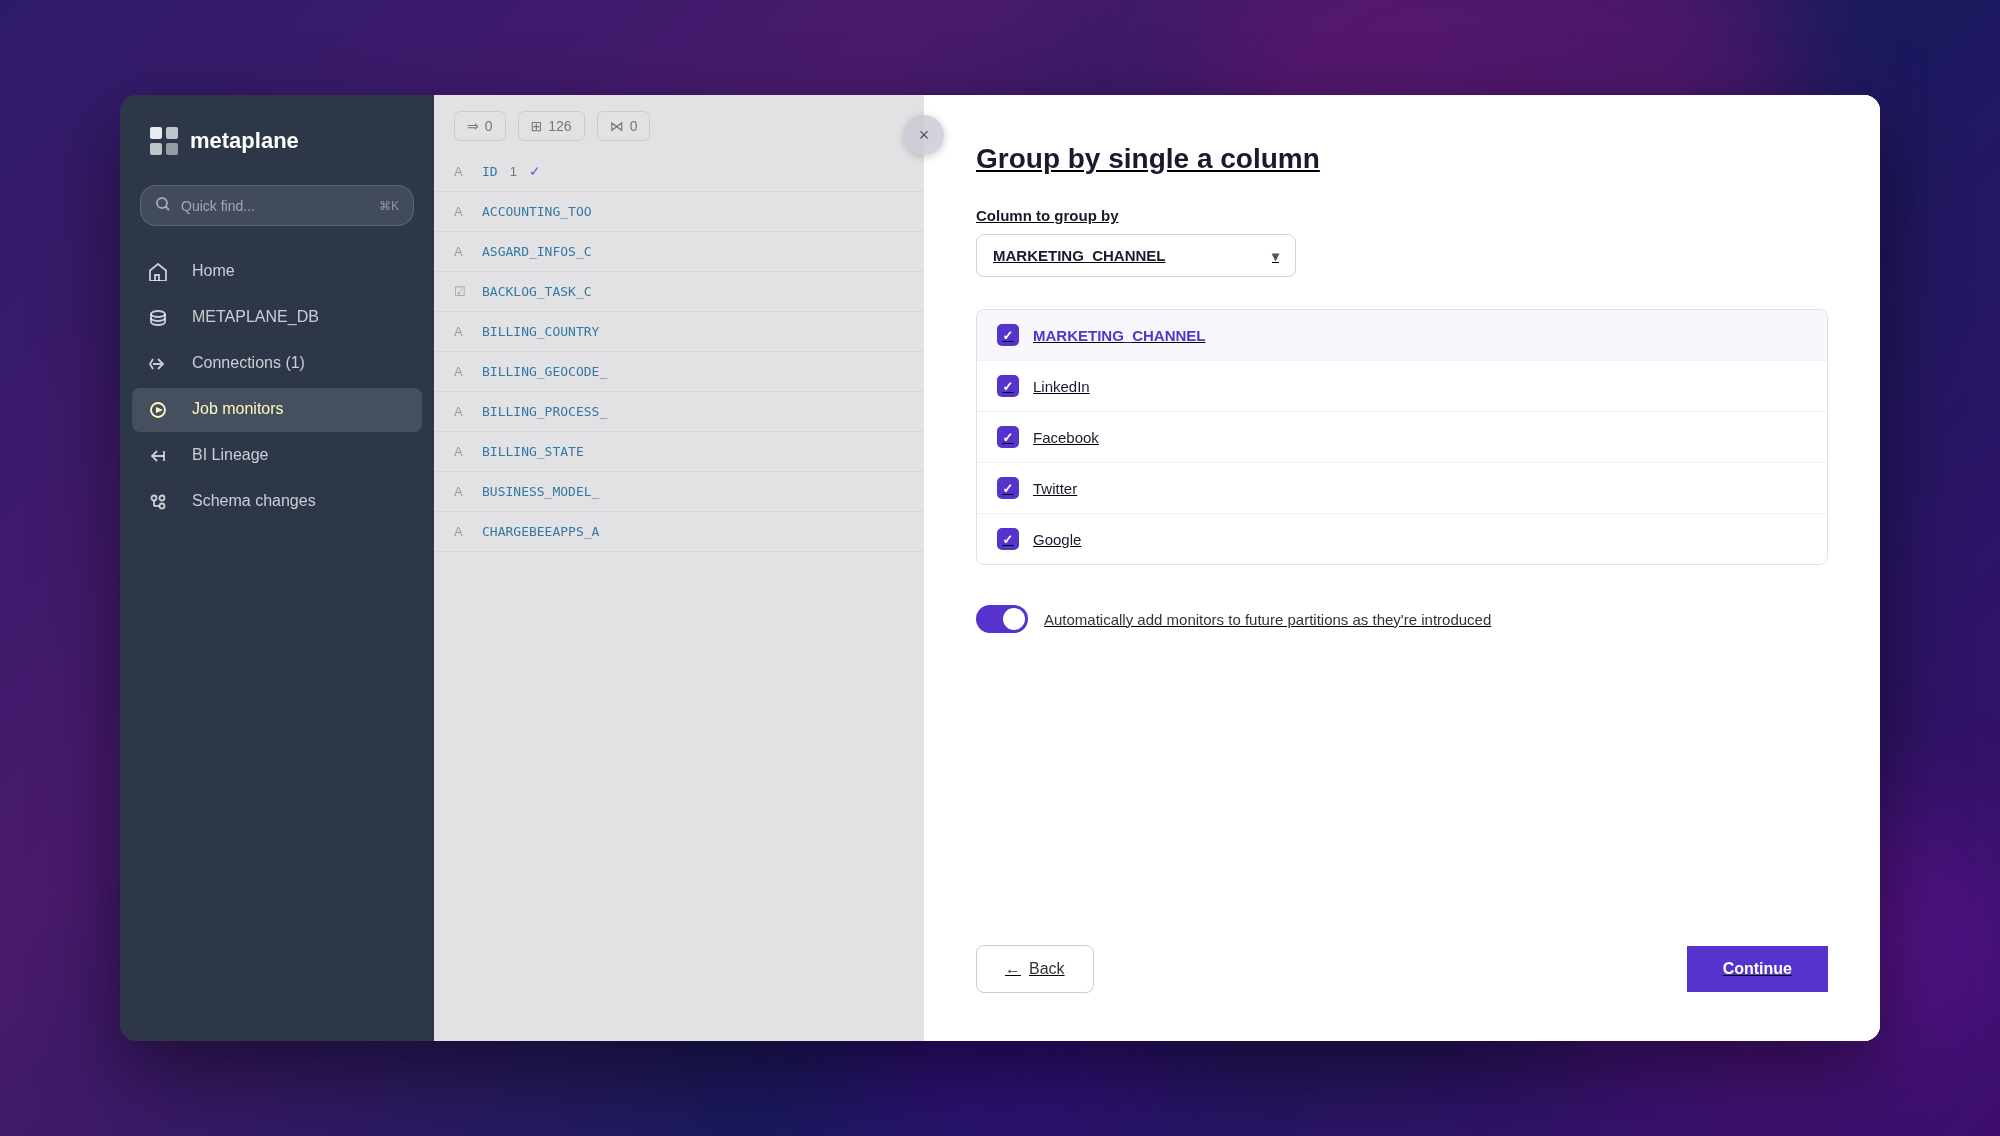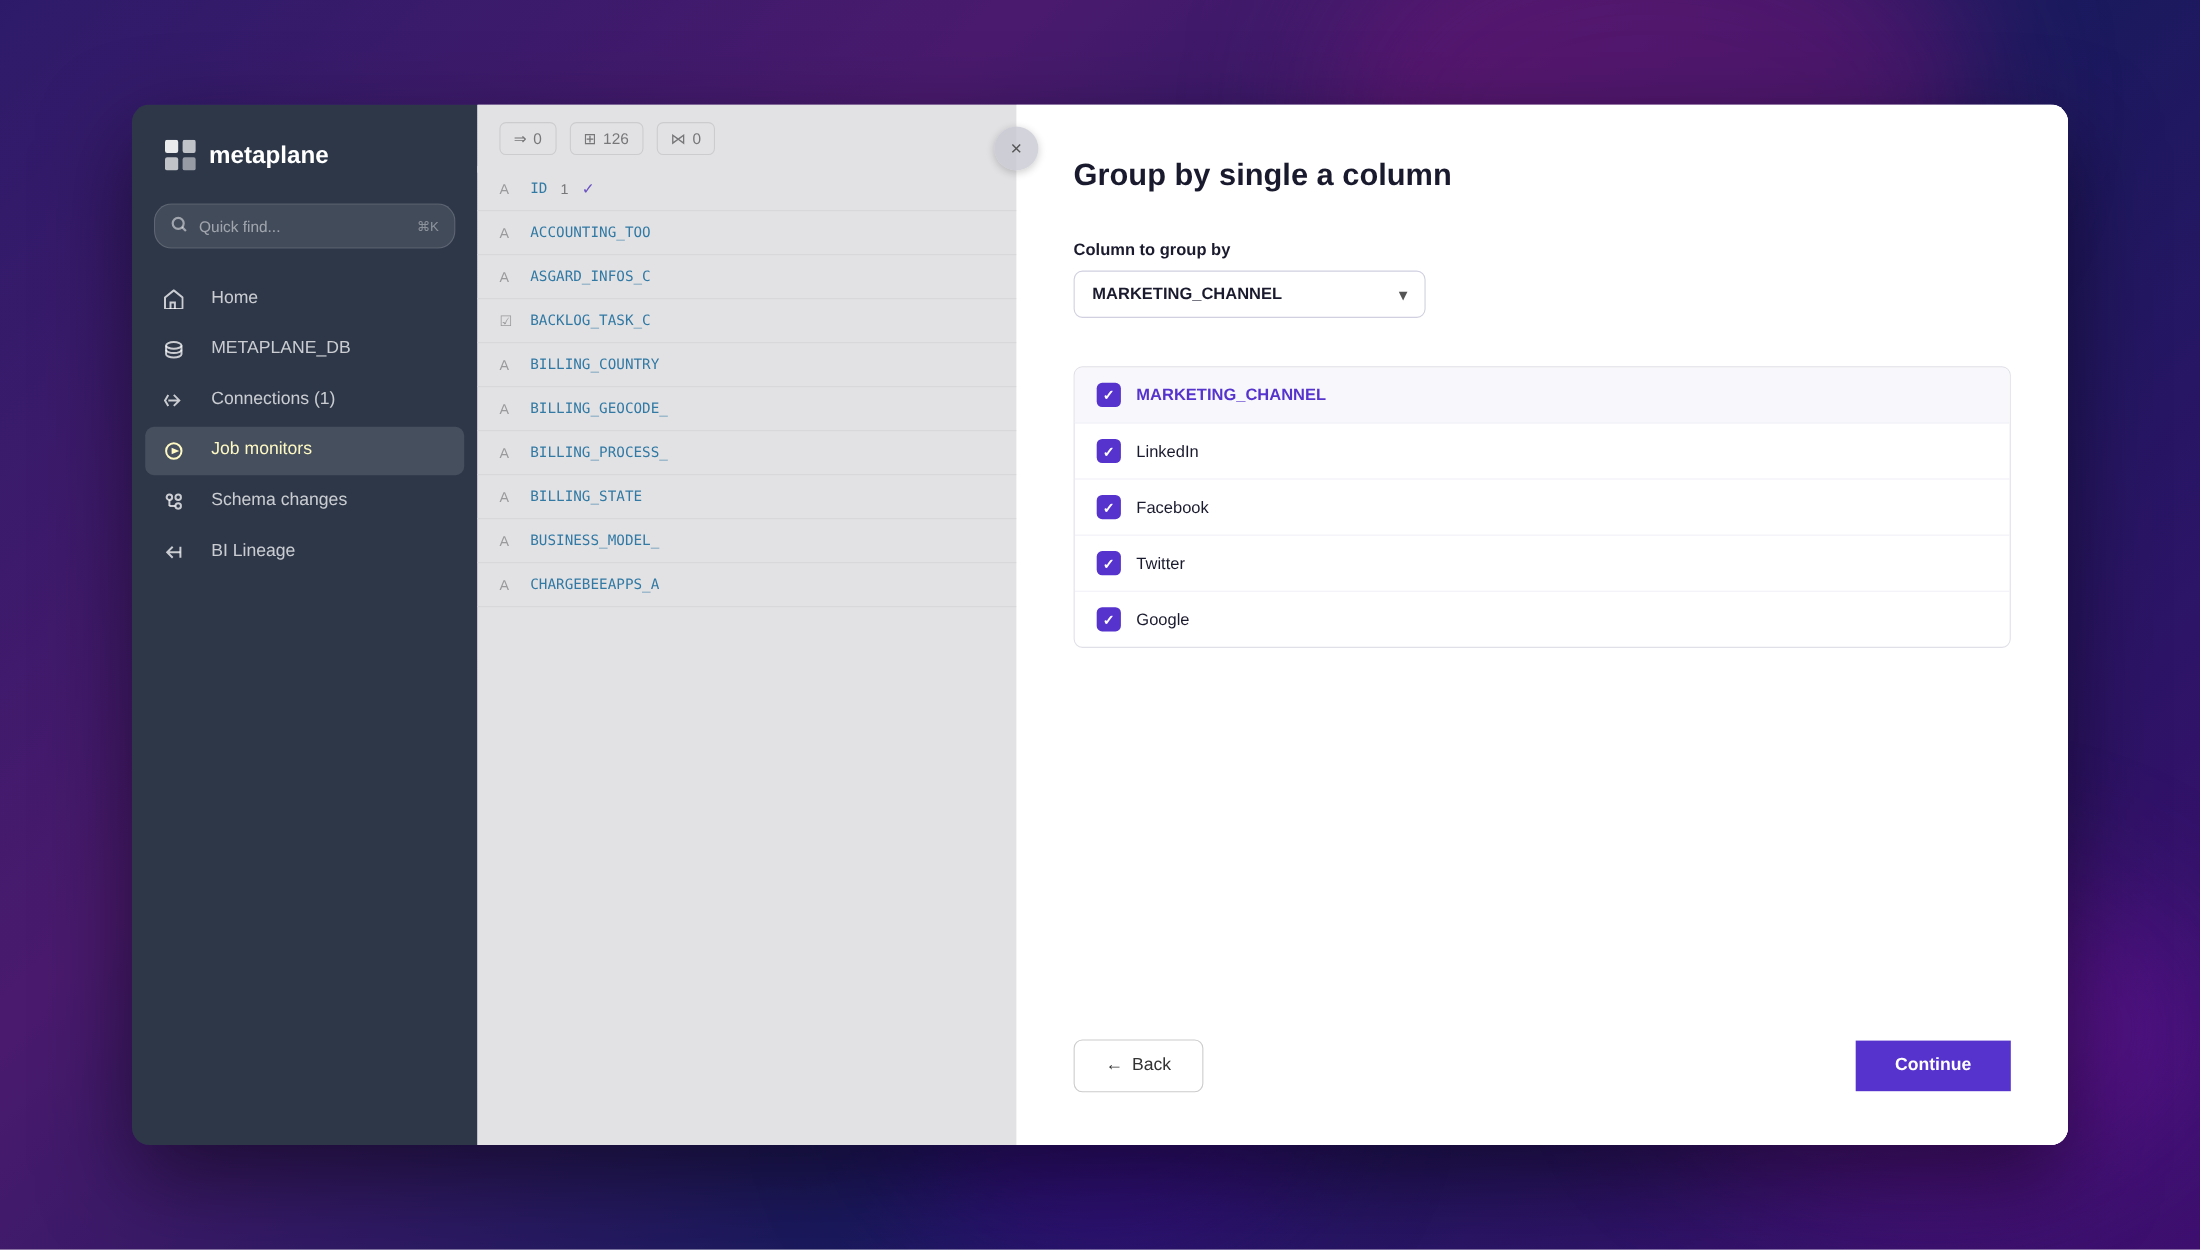--- a/index.html
+++ b/index.html
@@ -231,22 +231,23 @@
       box-shadow: 0 2px 8px rgba(0,0,0,0.2);
     }
 
     
     .modal-panel {
       flex: 1;
       background: white;
       padding: 48px 52px;
       display: flex;
       flex-direction: column;
-      gap: 44px;
+      gap: 32px;
       overflow-y: auto;
+      text-decoration: underline;
     }
 
     .modal-title {
       font-size: 28px;
       font-weight: 700;
       color: #1a1a2e;
     }
 
     .modal-section-label {
       font-size: 15px;
@@ -469,40 +470,40 @@
             <circle cx="9" cy="9" r="7"></circle>
             <polygon points="7,6 14,9 7,12" fill="currentColor" stroke="none"></polygon>
           </svg>
         </div>
         <span>Job monitors</span>
       </div>
 
       <div class="nav-item">
         <div class="nav-icon">
           <svg width="18" height="18" fill="none" stroke="currentColor" stroke-width="1.8">
+            <path d="M3 9h12M8 4l-5 5 5 5"></path>
+            <line x1="15" y1="4" x2="15" y2="14"></line>
+          </svg>
+        </div>
+        <span>BI Lineage</span>
+      </div>
+
+      <div class="nav-item">
+        <div class="nav-icon">
+          <svg width="18" height="18" fill="none" stroke="currentColor" stroke-width="1.8">
             <circle cx="5" cy="5" r="2.5"></circle>
             <circle cx="13" cy="13" r="2.5"></circle>
             <circle cx="13" cy="5" r="2.5"></circle>
             <line x1="5" y1="7.5" x2="5" y2="13"></line>
             <line x1="5" y1="13" x2="10.5" y2="13"></line>
           </svg>
         </div>
         <span>Schema changes</span>
       </div>
 
-      <div class="nav-item">
-        <div class="nav-icon">
-          <svg width="18" height="18" fill="none" stroke="currentColor" stroke-width="1.8">
-            <path d="M3 9h12M8 4l-5 5 5 5"></path>
-            <line x1="15" y1="4" x2="15" y2="14"></line>
-          </svg>
-        </div>
-        <span>BI Lineage</span>
-      </div>
-
 
     </nav>
   </div>
 
   <div class="content-area">
 
     <div class="table-toolbar">
       <div class="toolbar-badge">
         <span>⇒</span>
         <span>0</span>
@@ -613,20 +614,26 @@
 
           <div class="checkbox-item">
             <div class="checkbox-box">
               <span class="checkmark">✓</span>
             </div>
             <span class="checkbox-label">Google</span>
           </div>
 
         </div>
 
+        <div class="toggle-row">
+          <div class="toggle-switch">
+            <div class="toggle-knob"></div>
+          </div>
+          <span class="toggle-label">Automatically add monitors to future partitions as they're introduced</span>
+        </div>
 
         <div class="modal-footer">
           <button class="btn-back">
             <span>←</span>
             <span>Back</span>
           </button>
           <button class="btn-continue">
             <span>Continue</span>
           </button>
         </div>

